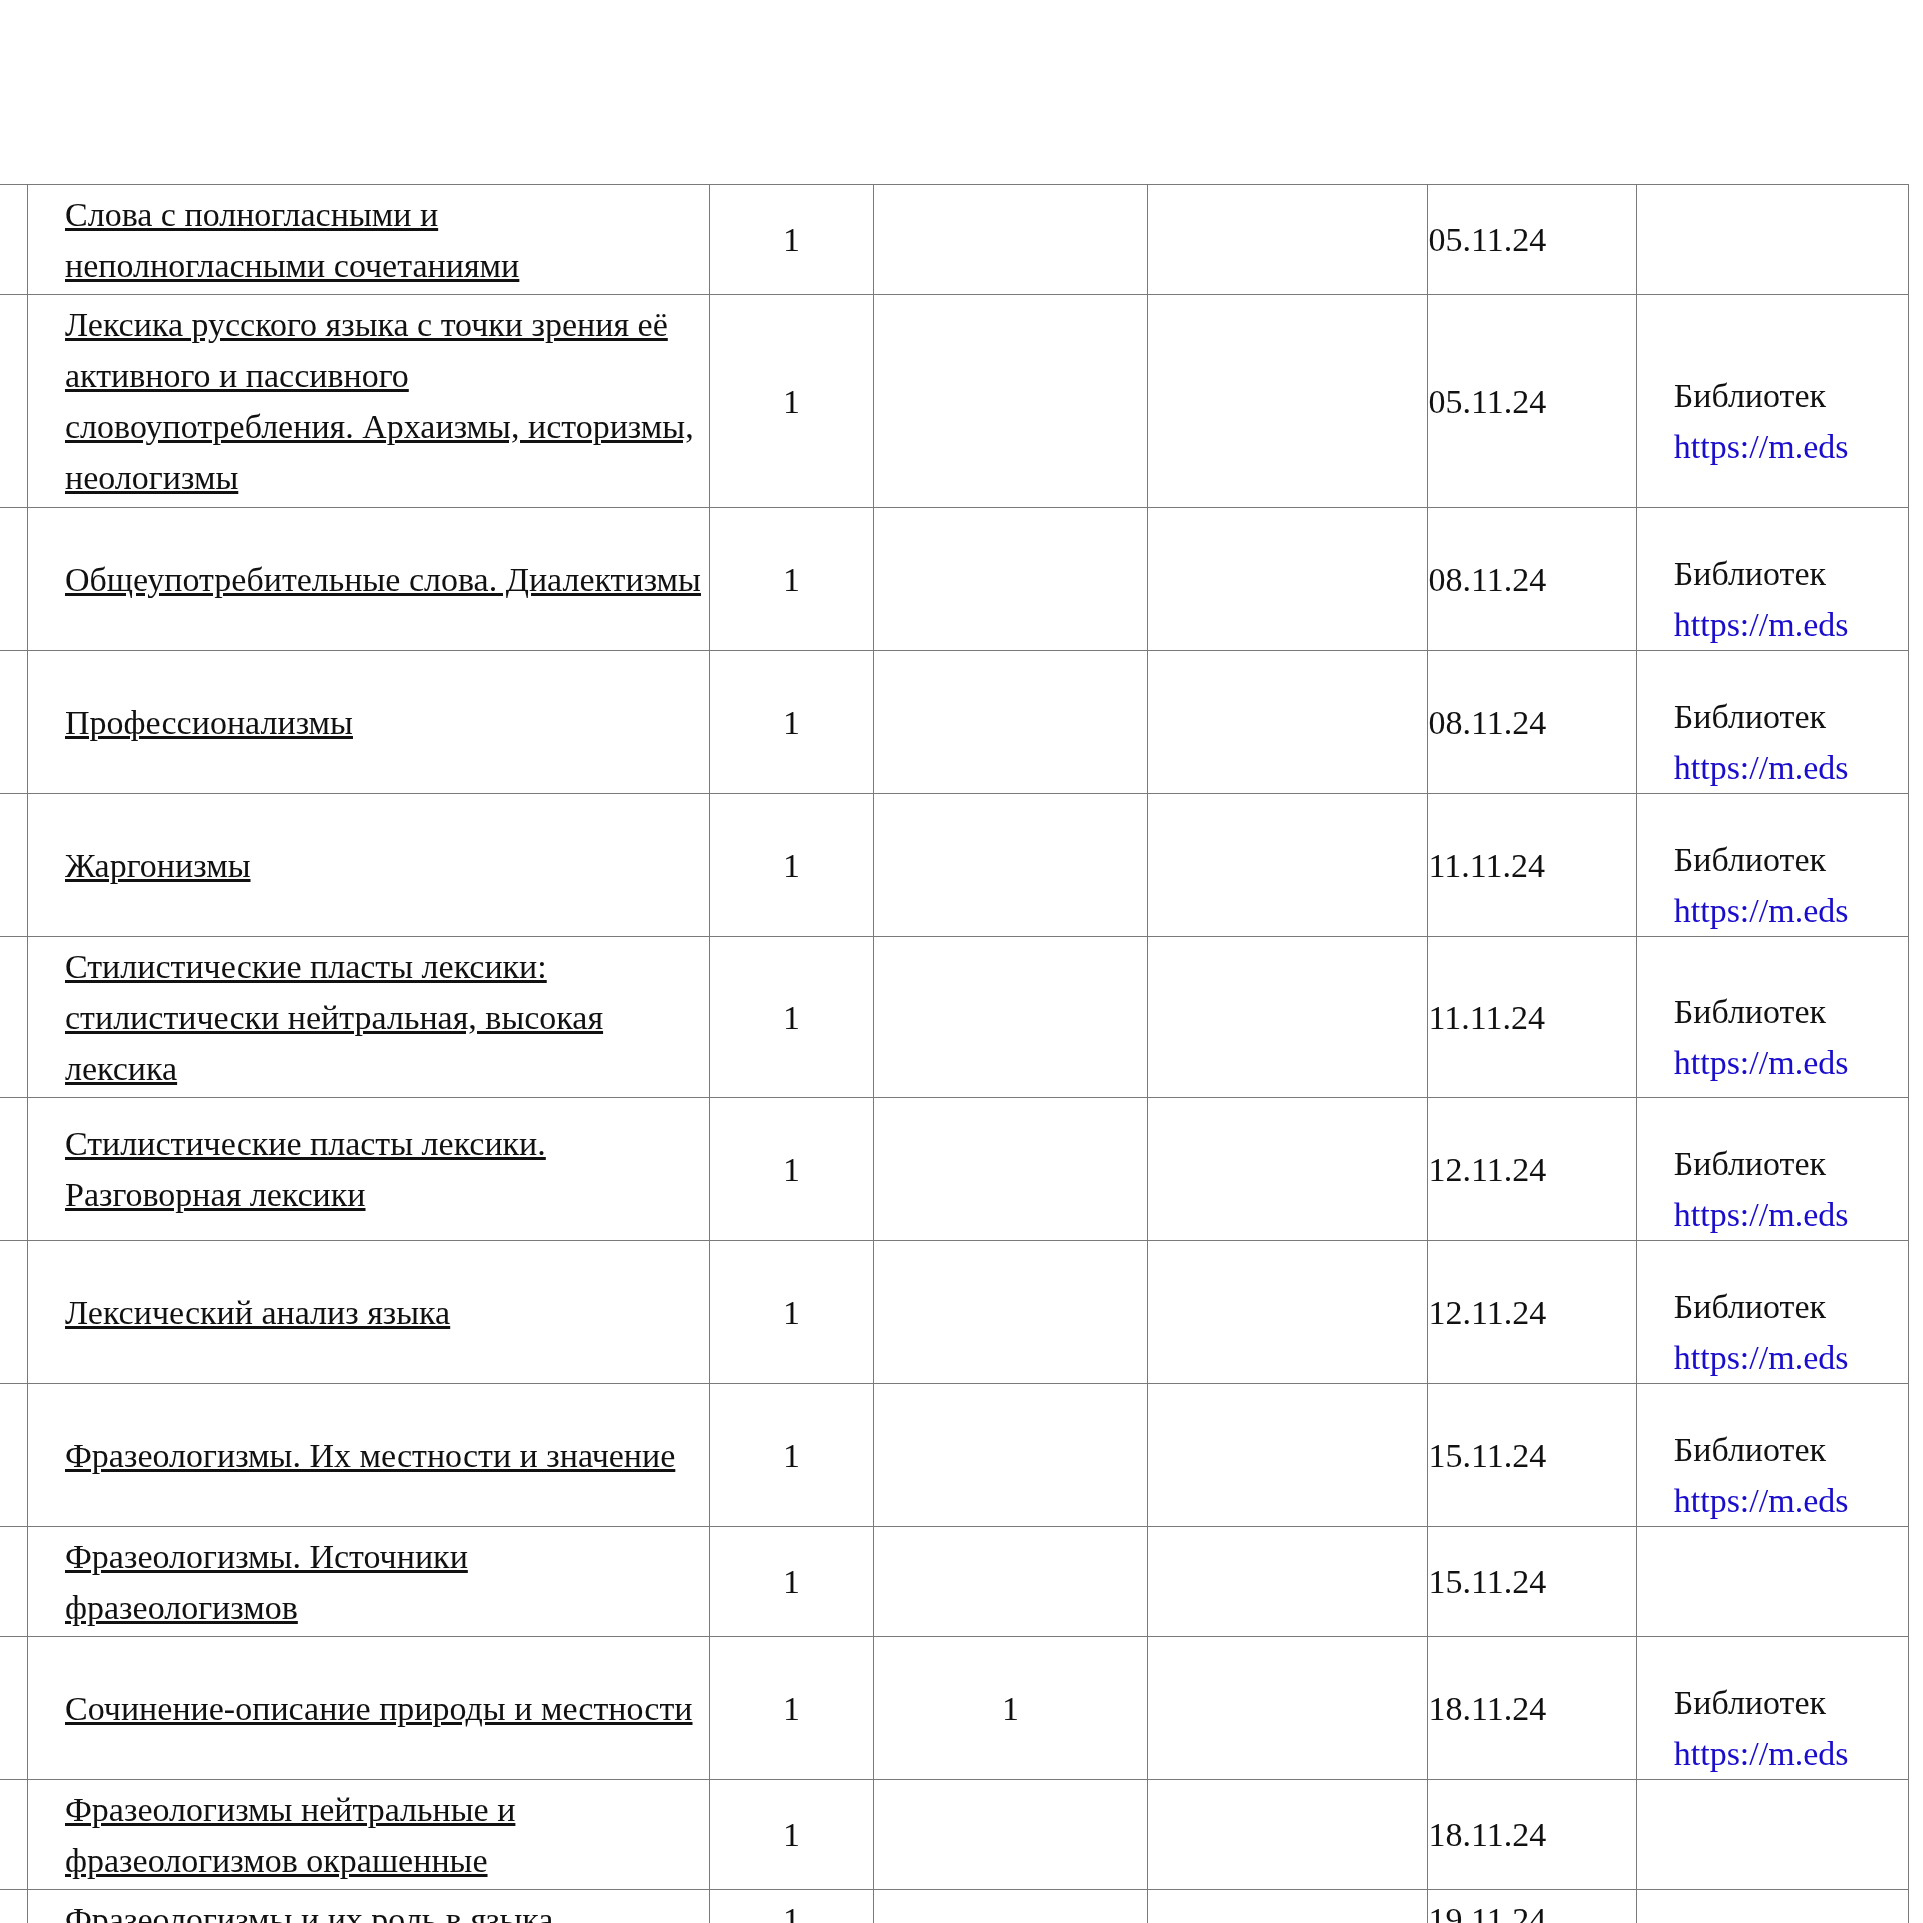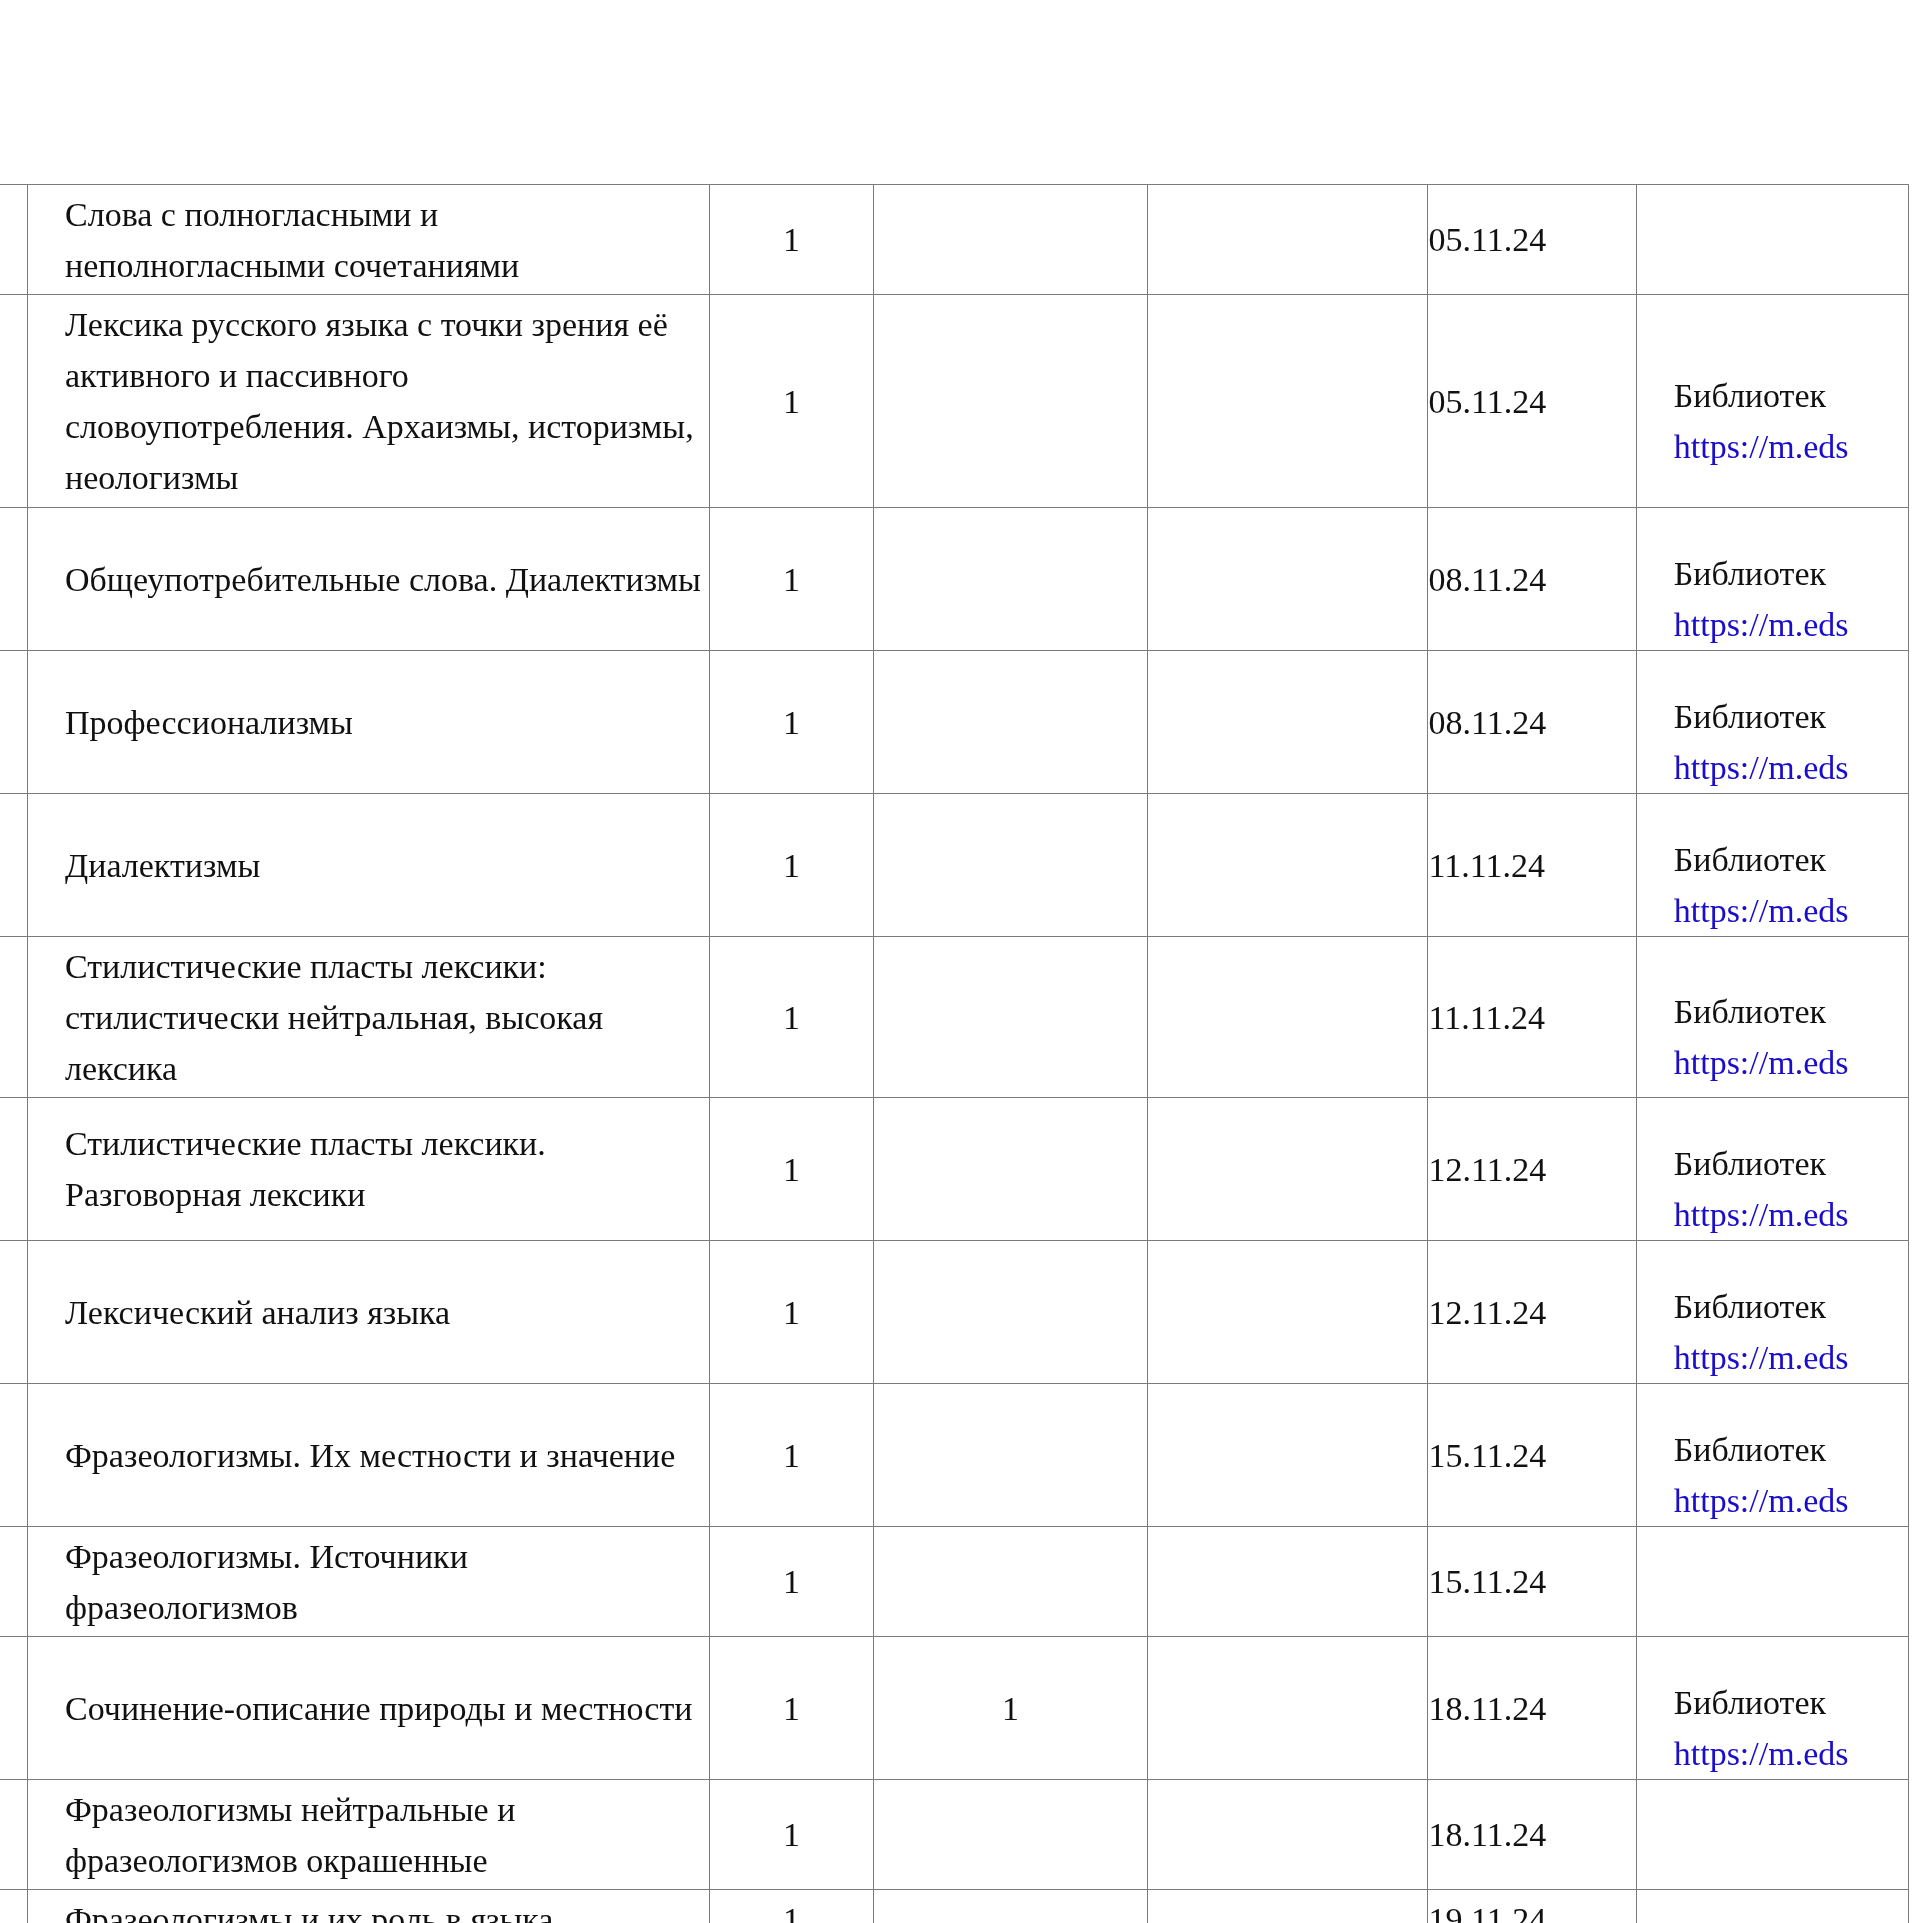--- a/index.html
+++ b/index.html
@@ -10,21 +10,21 @@
   table.plan td { border:1.5px solid #7a7a7a; padding:0; vertical-align:middle; font-size:34px; line-height:51px; }
   td.c-num { width:45px; }
   td.c-topic { width:673px; padding-left:37px !important; text-align:left; }
   td.c-hours { width:178px; text-align:center; }
   td.c-control { width:297px; text-align:center; }
   td.c-practice { width:307px; text-align:center; }
   td.c-date { width:216px; text-align:left; }
   td.c-res { width:240px; padding-left:37px !important; text-align:left; white-space:nowrap; overflow:hidden; }
   .res-label { display:block;margin-top:40px; }
   .res-link { display:block; color:#1a0dcc; text-decoration-thickness:1.5px; text-underline-offset:4.5px; }
-  .topic-text { display:block; padding-right:7.5px; }
+  .topic-text { display:block; padding-right:7.5px;text-decoration:underline; }
 </style>
 </head>
 <body>
 
 <div class="page">
   <table class="plan">
     <tbody>
       <tr style="height:110px">
         <td class="c-num"></td>
         <td class="c-topic">
@@ -74,21 +74,21 @@
         <td class="c-practice"></td>
         <td class="c-date">08.11.24</td>
         <td class="c-res">
           <span class="res-label">Библиотек</span>
           <a class="res-link">https://m.eds</a>
         </td>
       </tr>
       <tr style="height:107px">
         <td class="c-num"></td>
         <td class="c-topic">
-            <span class="topic-text">Диалектизмы</span>
+            <span class="topic-text">Жаргонизмы</span>
           </td>
         <td class="c-hours">1</td>
         <td class="c-control"></td>
         <td class="c-practice"></td>
         <td class="c-date">11.11.24</td>
         <td class="c-res">
           <span class="res-label">Библиотек</span>
           <a class="res-link">https://m.eds</a>
         </td>
       </tr>

